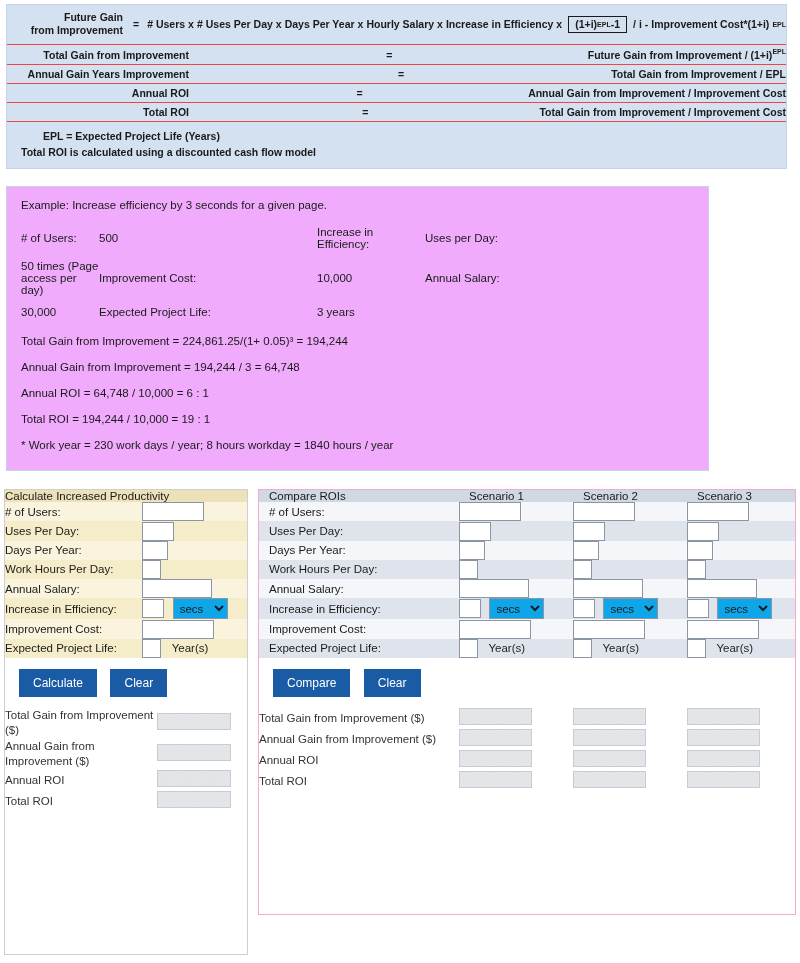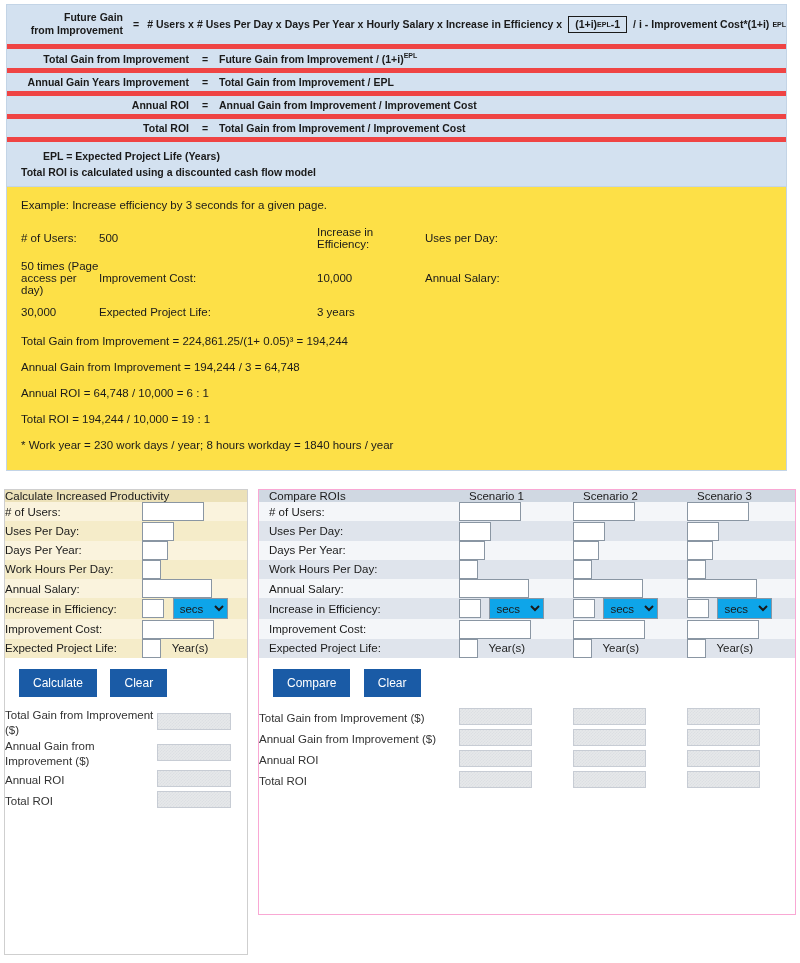--- a/index.html
+++ b/index.html
@@ -13,23 +13,23 @@
   .page { position: relative; width: 800px; height: 963px; overflow: hidden; }
 
   
   .formula-box {
     position: absolute; left: 6px; top: 4px; width: 781px;
     background: #d3e1f0;
     border: 1px solid #c3d4e6;
   }
   .frow {
     display: flex; align-items: center;
-    border-bottom: 5px solid #ef4444;
+    border-bottom: 1px solid #ef4444;
     padding: 3px 0;
-    font-size: 10.5px; font-weight: bold; color: #1a1a1a;
+    font-size: 10.5px; font-weight: bold; color: #1a1a1a; justify-content: space-between;
   }
   .frow:last-child { border-bottom: none; }
   .fr-label { text-align: right; padding-right: 8px; }
   .fr-eq { width: 16px; text-align: center; }
   .fr-val { padding-left: 6px; }
 
   .row-main { padding: 6px 0 7px 0; }
   .row-main .fr-label { width: 190px; line-height: 1.25; }
   .main-expr { display: flex; align-items: center; gap: 3px; white-space: nowrap; }
   .brk {
@@ -44,22 +44,22 @@
 
   .frow-sub .fr-label { width: 190px; }
   .notes {
     padding: 6px 0 8px 14px; font-size: 10.5px; font-weight: bold; color: #1a1a1a;
     line-height: 1.55;
   }
   .notes .ind { padding-left: 22px; }
 
   
   .example-box {
-    position: absolute; left: 6px; top: 186px; width: 781px; height: 285px;
-    background: #fde047; border: 1px solid #c3d4e6;
+    position: absolute; left: 6px; top: 186px; width: 703px; height: 285px;
+    background: #f0abfc; border: 1px solid #c3d4e6;
     font-size: 11.5px; color: #1a1a1a;
   }
   .ex-title { padding: 12px 0 0 14px; }
   .ex-grid {
     display: grid;
     grid-template-columns: 78px 218px 108px 260px;
     align-items: center;
     row-gap: 0px;
     padding: 10px 0 0 14px;
     font-size: 11.5px;

